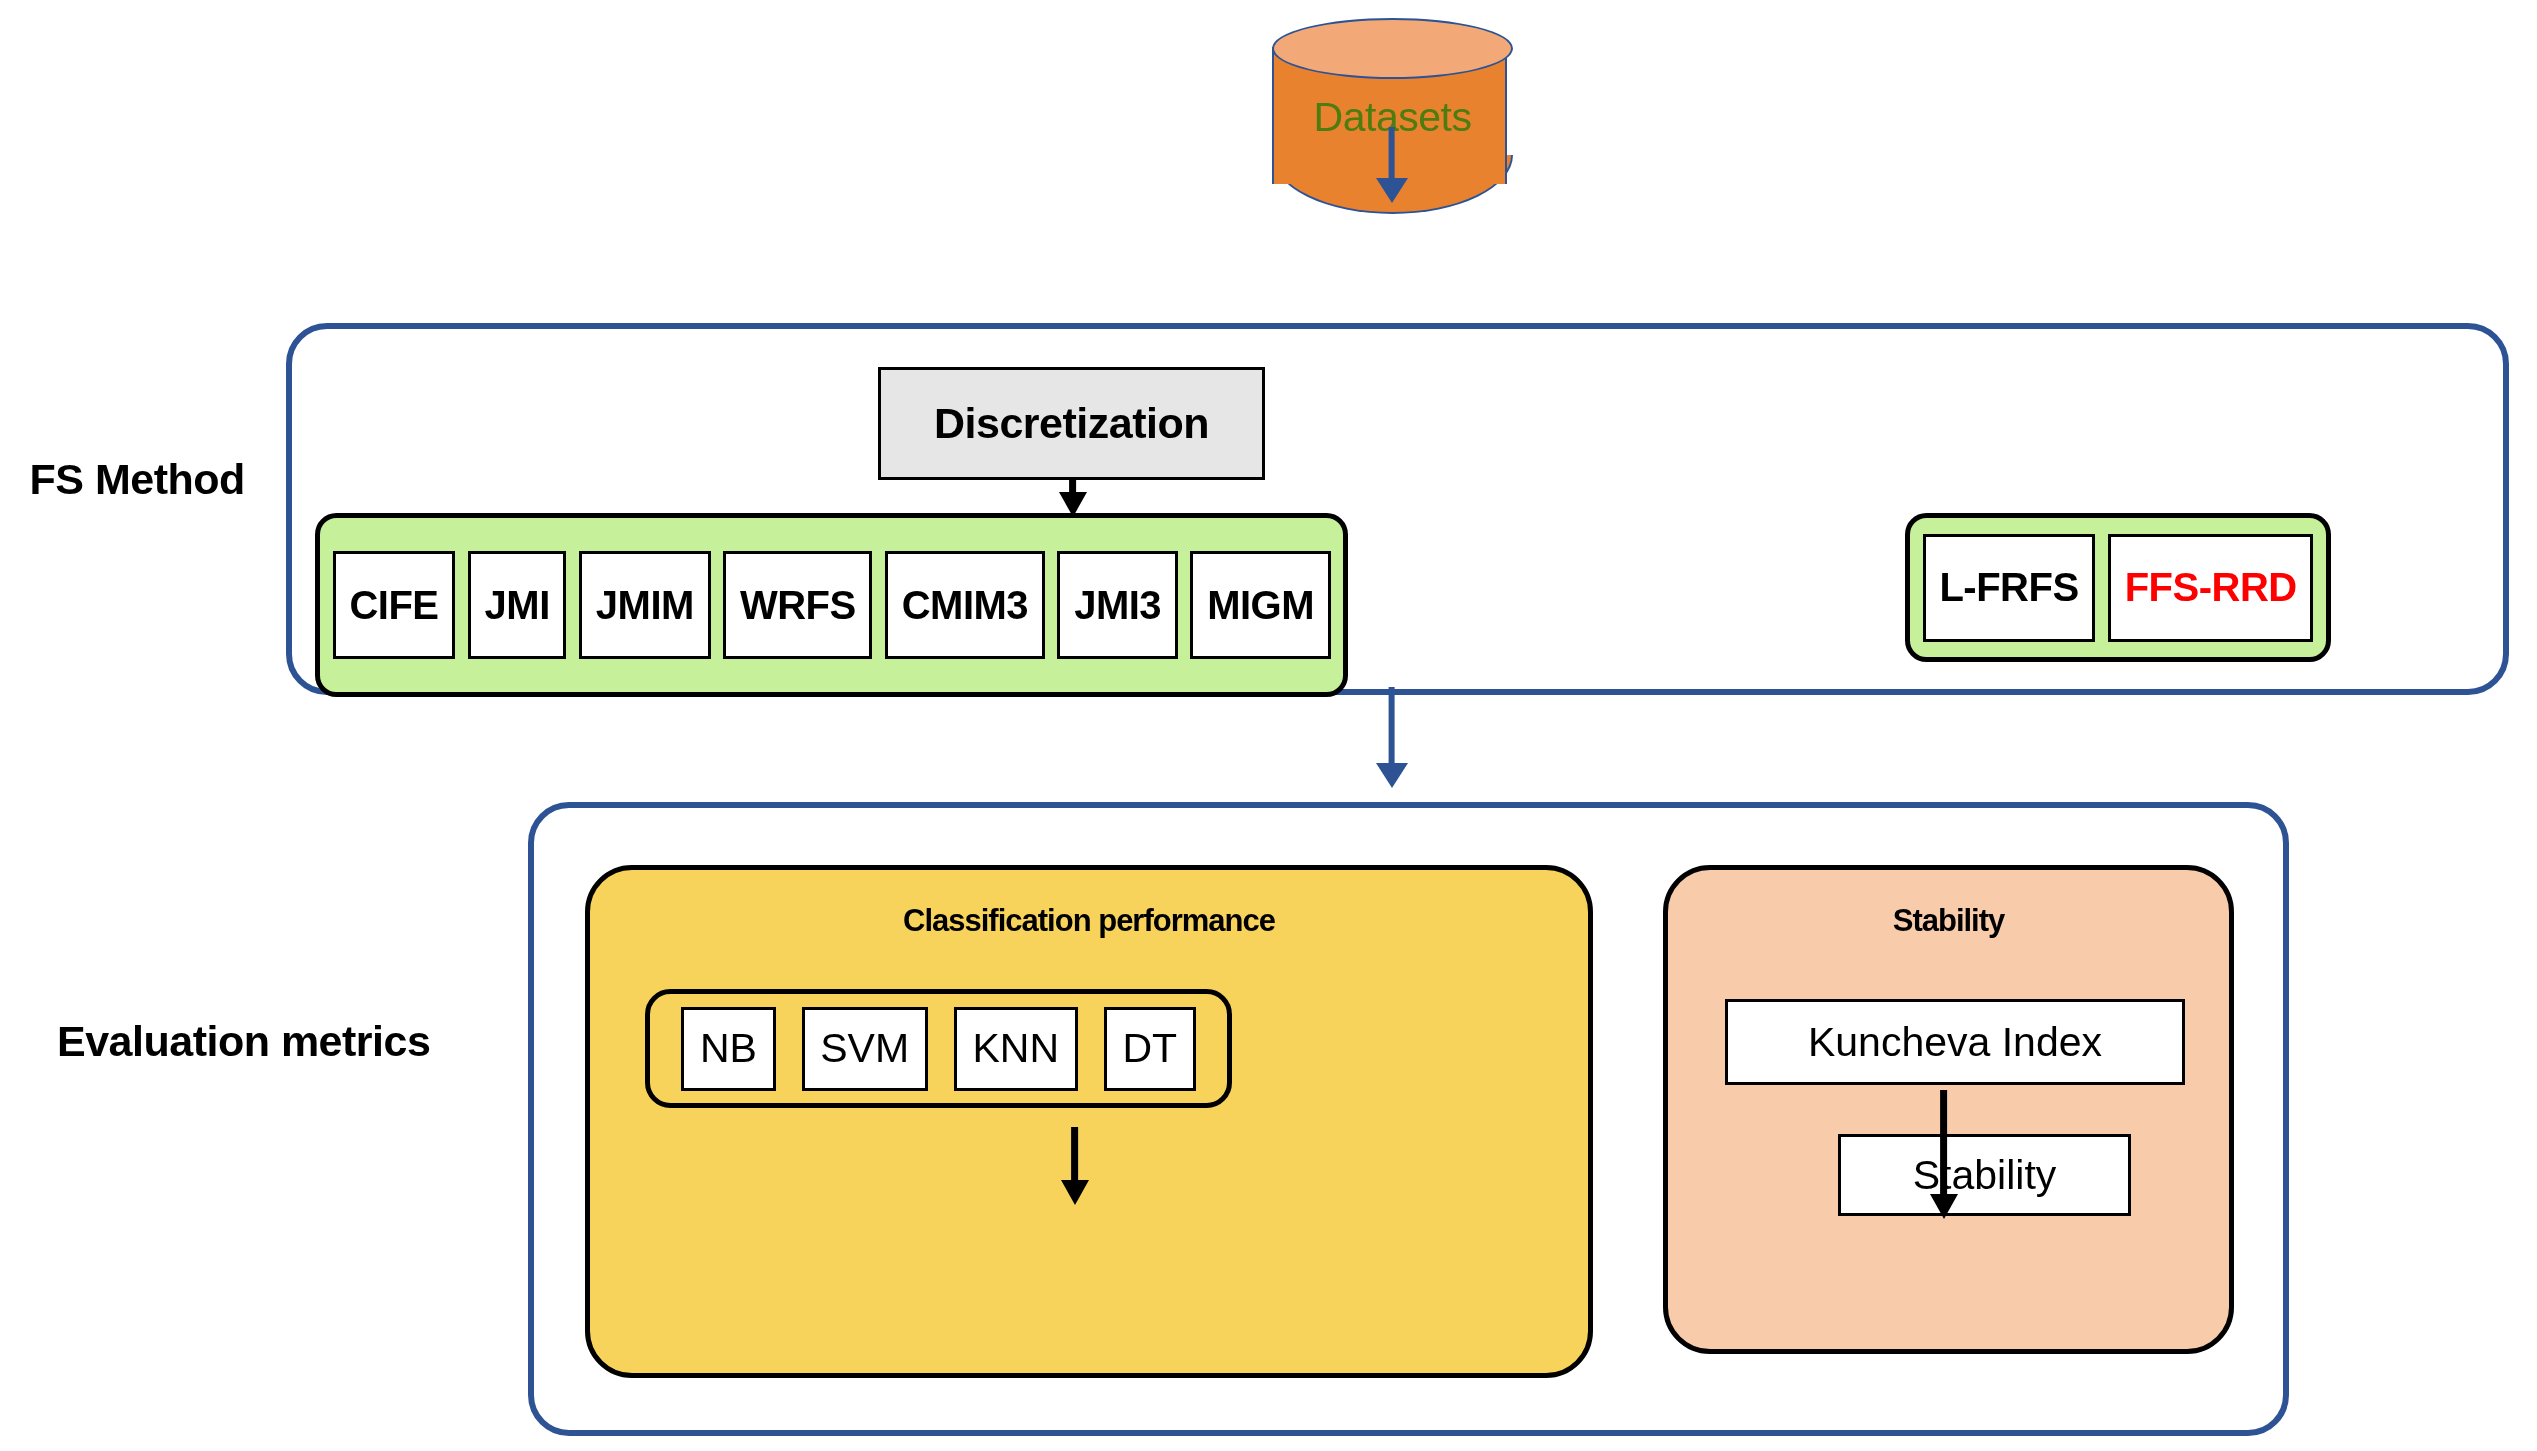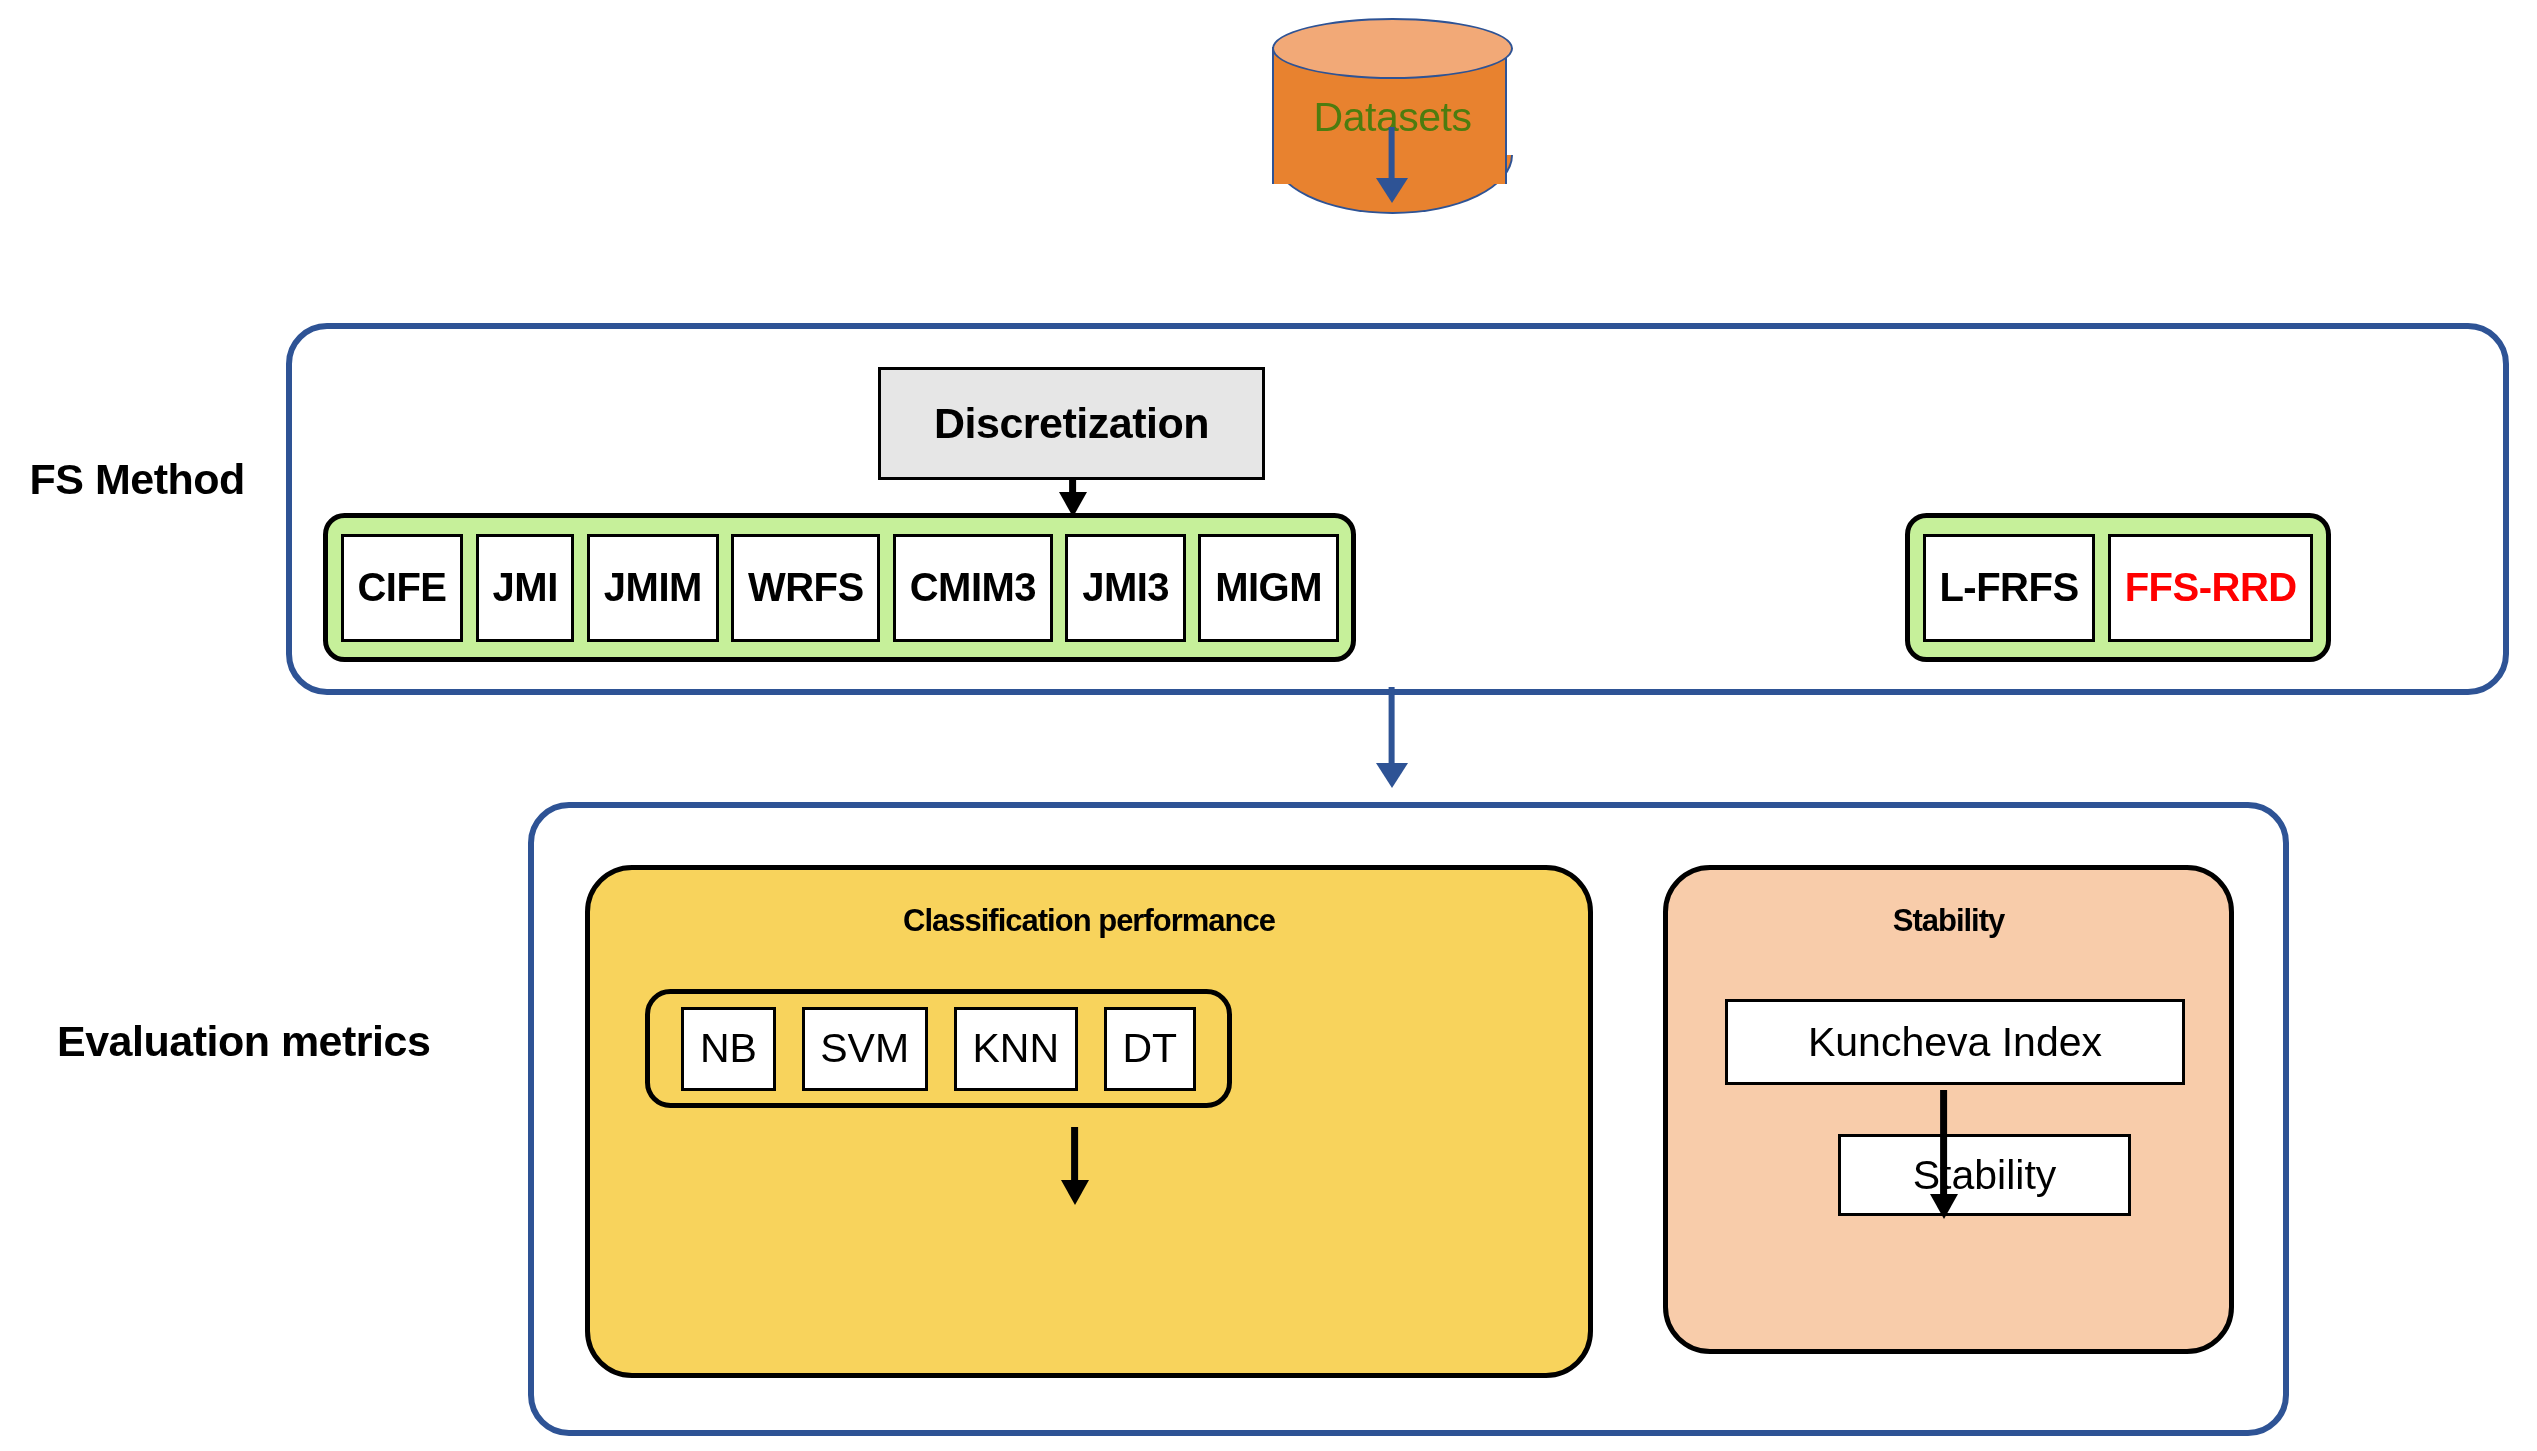--- a/index.html
+++ b/index.html
@@ -117,21 +117,21 @@
     position: absolute;
     background: #C6F09A;
     border: 5.9px solid #000000;
     border-radius: 21.5px;
     box-sizing: border-box;
     display: flex;
     align-items: center;
     padding: 0 12.7px;
     gap: 12.7px;
   }
-  #green-group-a { left: 323px; top: 513px; height: 149px; }
+  #green-group-a { left: 315px; top: 513px; height: 184px; }
   #green-group-b { left: 1905px; top: 513px; height: 149px; }
 
   .fs-box {
     background: #ffffff;
     border: 3.9px solid #000000;
     box-sizing: border-box;
     height: 108px;
     display: flex;
     align-items: center;
     justify-content: center;

